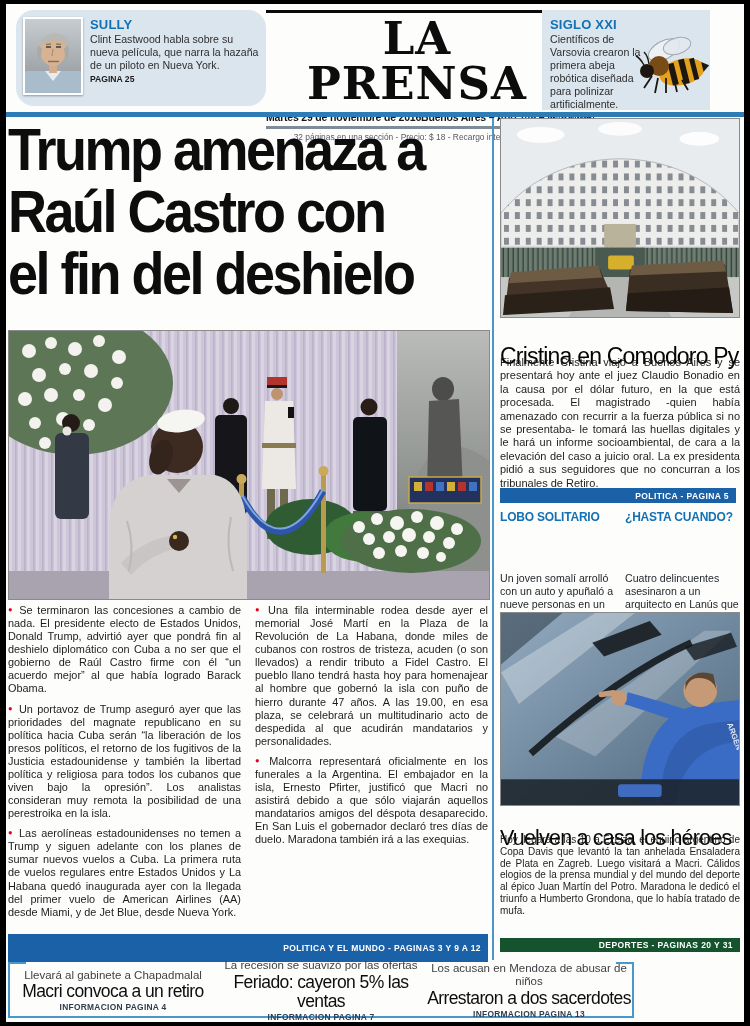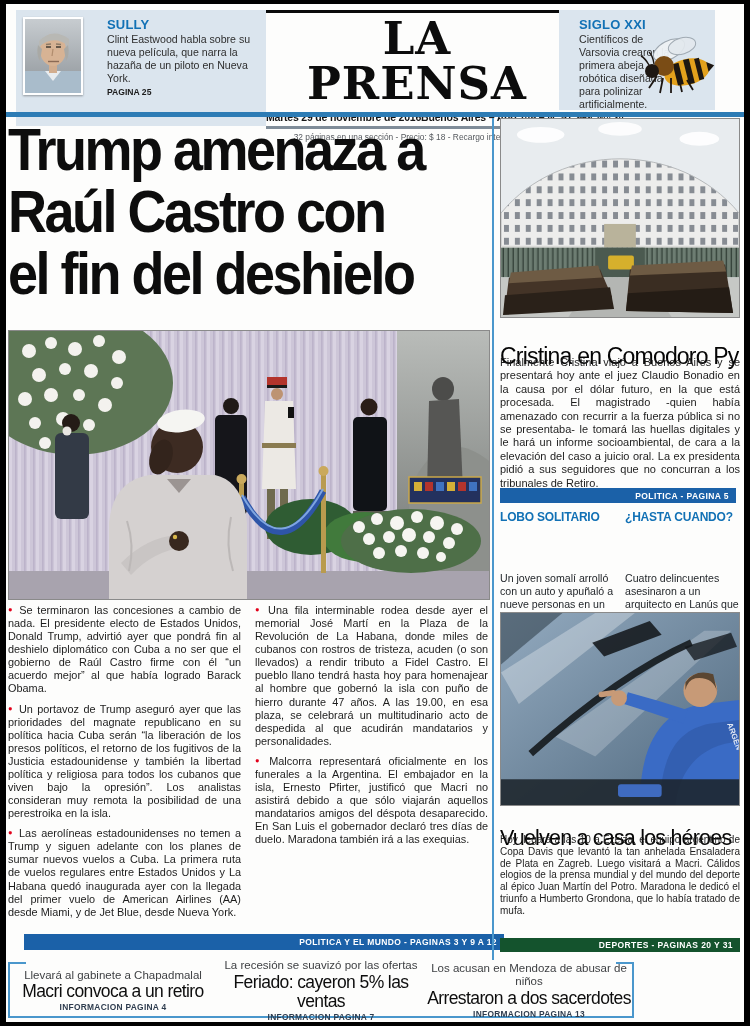--- a/index.html
+++ b/index.html
@@ -1,46 +1,46 @@
 <!DOCTYPE html>
 <html><head>
 <meta charset="utf-8">
 <style>
   html,body{margin:0;padding:0;background:#111;}
   .page{position:relative;width:750px;height:1026px;background:#000;font-family:"Liberation Sans",sans-serif;overflow:hidden;}
   .sheet{position:absolute;left:6px;top:4px;width:738px;height:1018px;background:#fdfdfc;}
 
   
   .promo{position:absolute;box-sizing:border-box;}
-  .promo-left{left:10px;top:6px;width:250px;height:116px;padding:7px 6px 6px 7px;display:flex;gap:24px;}
+  .promo-left{left:10px;top:6px;width:250px;height:96px;padding:7px 6px 6px 7px;display:flex;gap:7px;border-radius:18px;}
   .promo-portrait{width:56px;height:74px;flex:0 0 56px;border:2px solid #fff;box-shadow:0 1px 2px rgba(0,0,0,.35);}
   .promo-title{font-weight:bold;font-size:13px;letter-spacing:.2px;}
   .promo-text{font-size:10.6px;line-height:1.22;color:#2e2e2e;margin-top:1px;}
   .promo-page{font-size:8.6px;font-weight:bold;color:#1c1c1c;margin-top:2px;}
-  .promo-right{left:553px;top:6px;width:156px;height:100px;padding:7px 20px;}
+  .promo-right{left:536px;top:6px;width:168px;height:100px;padding:7px 8px;}
   .promo-right .promo-text{width:96px;}
   .bee-wrap{position:absolute;right:-8px;top:20px;width:96px;height:70px;}
 
   .masthead{position:absolute;left:260px;top:6px;width:302px;border-top:3px solid #0a0a0a;padding-top:2px;}
   .masthead h1{margin:1px 0 5px;font-family:"DejaVu Serif",serif;font-weight:bold;font-size:45px;line-height:1;text-align:center;letter-spacing:1px;color:#0c0c0c;}
   .dateline{display:flex;justify-content:space-between;white-space:nowrap;font-size:10.5px;font-weight:bold;color:#161616;letter-spacing:-.2px;}
   .date-rule{height:3px;background:#7f8c98;margin:3px 0 3px;}
   .infoline{text-align:center;font-size:8.4px;color:#55595e;}
 
   .blue-rule{position:absolute;left:0;top:108px;width:738px;height:5px;}
 
   
   .lead-headline{position:absolute;left:2px;top:114px;width:484px;font-weight:bold;font-size:54px;line-height:1.05;letter-spacing:-2.5px;color:#0d0d0d;transform:scaleY(1.1);transform-origin:top left;}
   .photoA{position:absolute;left:2px;top:326px;width:480px;height:268px;border:1px solid #8a8a8a;}
   .lead-body{position:absolute;left:2px;top:600px;width:480px;height:326px;column-count:2;column-gap:14px;column-fill:auto;overflow:hidden;font-size:10.9px;line-height:1.2;text-align:justify;color:#1d1d1d;}
   .lead-body p{margin:0 0 7px;}
   .lead-body p::before{content:"●";color:#e2001a;font-size:7.5px;vertical-align:2px;padding-right:5px;}
   .tagbar{color:#fff;font-size:8.5px;font-weight:bold;letter-spacing:.4px;display:flex;align-items:center;justify-content:flex-end;padding:0 7px;box-sizing:border-box;}
   .tagbar.center{justify-content:center;padding:0 2px;}
-  .lead-tag{position:absolute;left:18px;top:930px;width:480px;height:16px;}
+  .lead-tag{position:absolute;left:2px;top:930px;width:480px;height:28px;}
 
   .v-divider{position:absolute;left:486px;top:114px;width:2px;height:842px;}
   .photoB{position:absolute;left:494px;top:114px;width:240px;height:200px;border:1px solid #8a8a8a;box-sizing:border-box;}
   .story-h{font-weight:normal;color:#050505;line-height:1;}
   .cristina-h{position:absolute;left:494px;top:322px;width:240px;font-size:23px;letter-spacing:-.8px;}
   .cristina-body{position:absolute;left:494px;top:352px;width:240px;font-size:11px;line-height:1.22;text-align:justify;color:#1d1d1d;}
   .cristina-tag{position:absolute;left:494px;top:484px;width:236px;height:15px;}
   .minis{position:absolute;left:494px;top:506px;width:240px;display:flex;gap:10px;}
   .mini{width:115px;}
   .mini-h{font-size:12px;font-weight:bold;letter-spacing:-.2px;margin-bottom:3px;}

